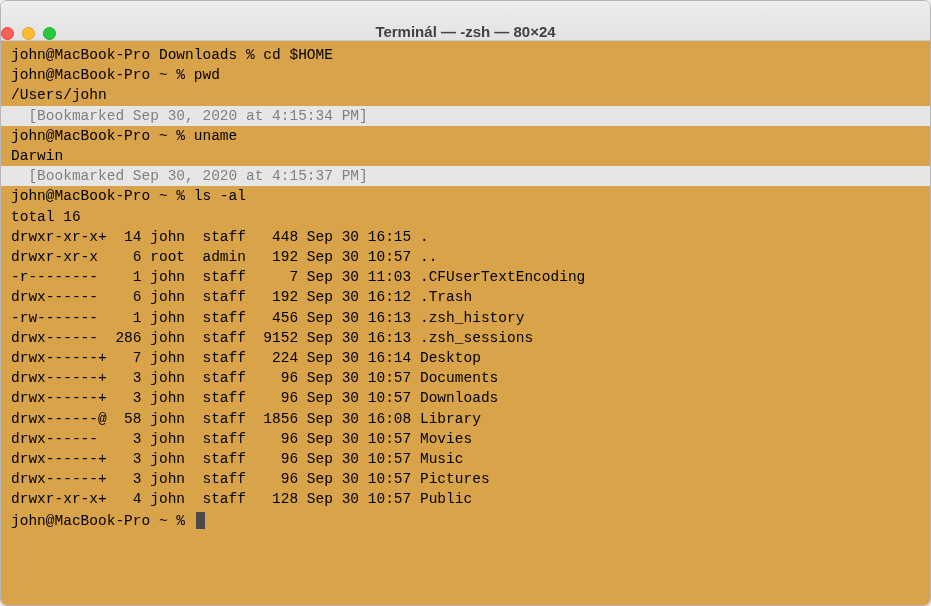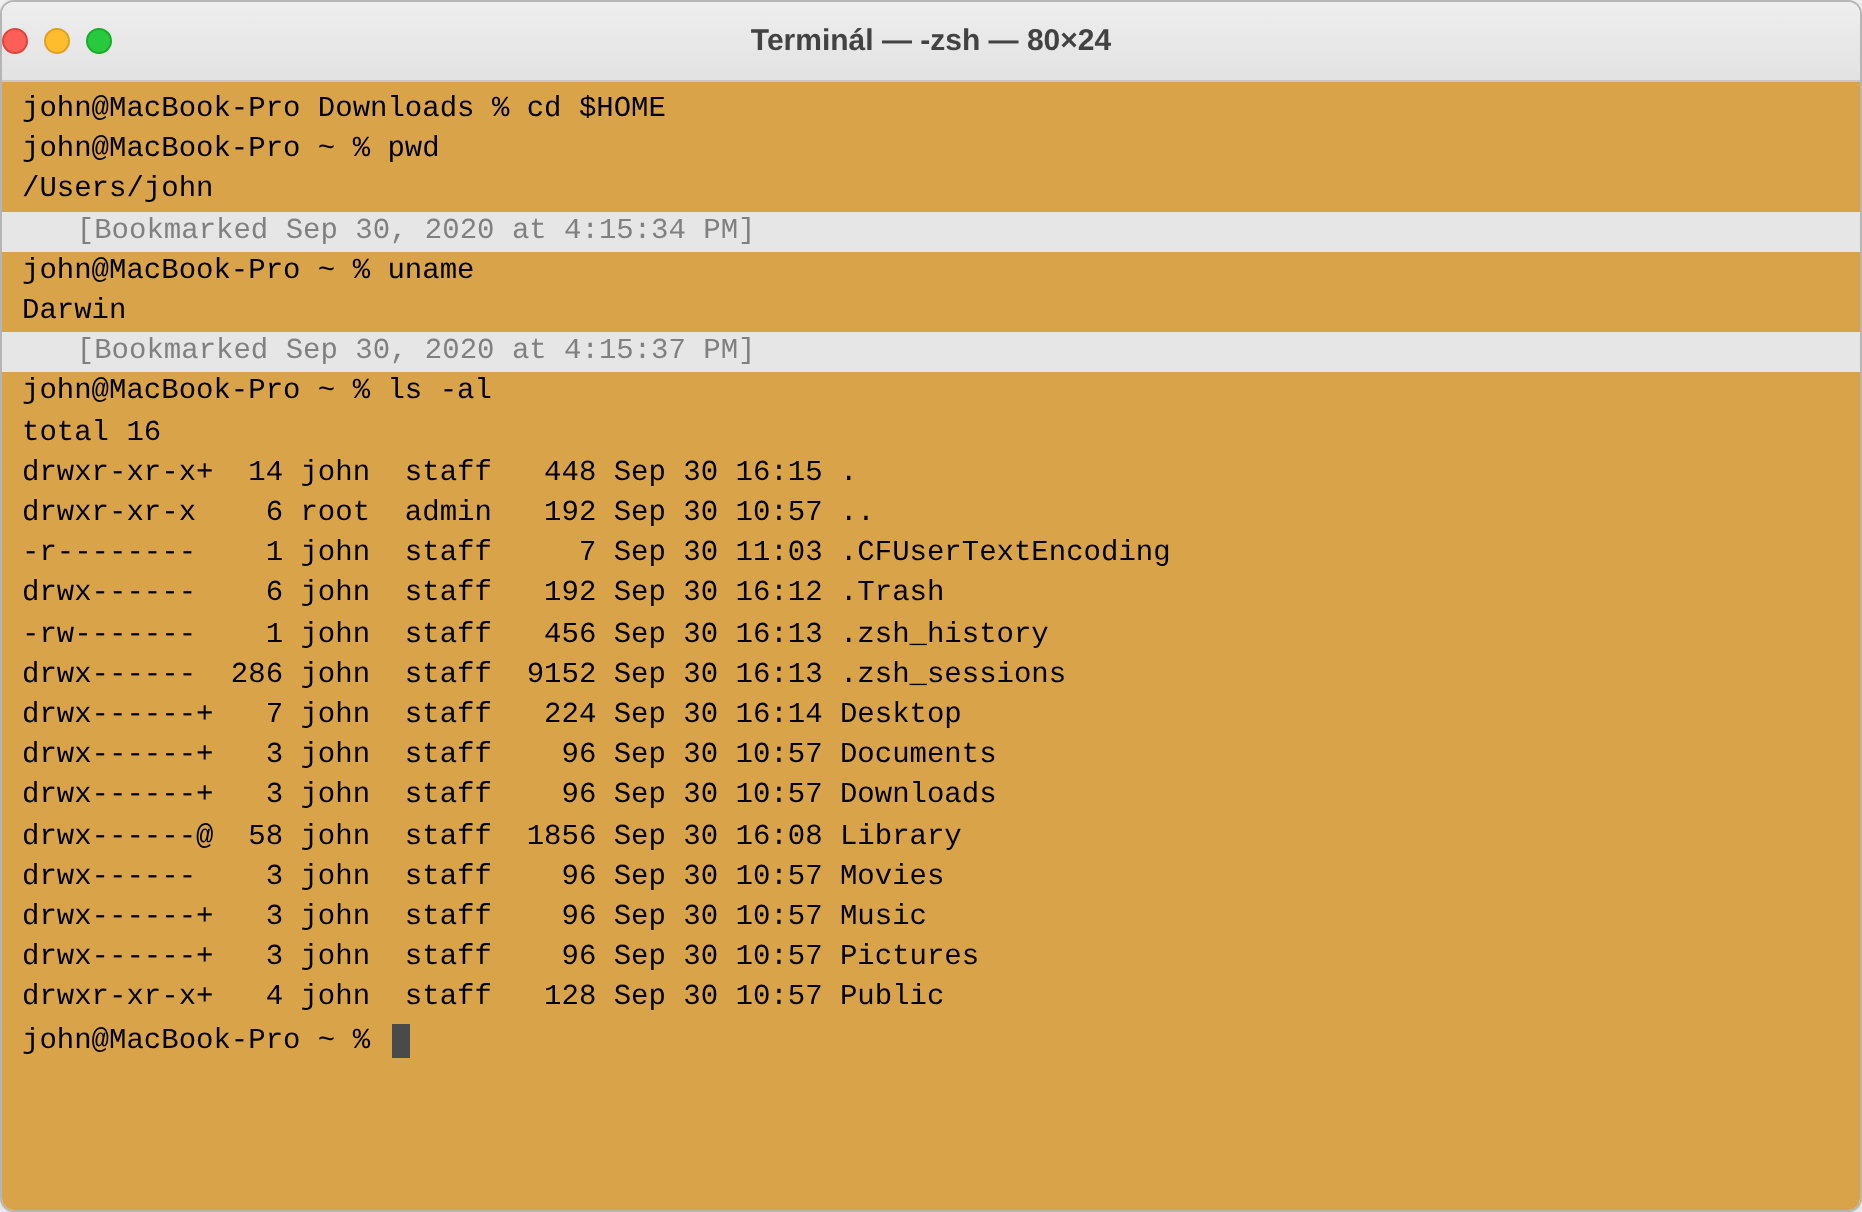--- a/index.html
+++ b/index.html
@@ -23,21 +23,21 @@
       overflow: hidden;
       display: flex;
       flex-direction: column;
       box-shadow: 0 1px 3px rgba(0,0,0,0.1);
     }
     .titlebar {
       height: 40px;
       background: linear-gradient(to bottom, #eeeeee, #e2e2e2);
       border-bottom: 1px solid #c8c8c8;
       display: flex;
-      align-items: center;
+      align-items: flex-end;
       padding: 0 0;
       position: relative;
       flex-shrink: 0;
     }
     .traffic-lights {
       display: flex;
       gap: 8px;
       align-items: center;
     }
     .traffic-light {
@@ -77,21 +77,21 @@
       color: #000;
       white-space: pre;
       overflow: hidden;
     }
     .bookmark {
       background: #e6e6e6;
       color: #808080;
       display: block;
       width: calc(100% + 20px);
       margin-left: -10px;
-      padding-left: 20px;
+      padding-left: 10px;
     }
     .line {
       display: block;
     }
     .cursor {
       display: inline-block;
       width: 9px;
       height: 17px;
       background: #4a4a4a;
       vertical-align: text-bottom;

